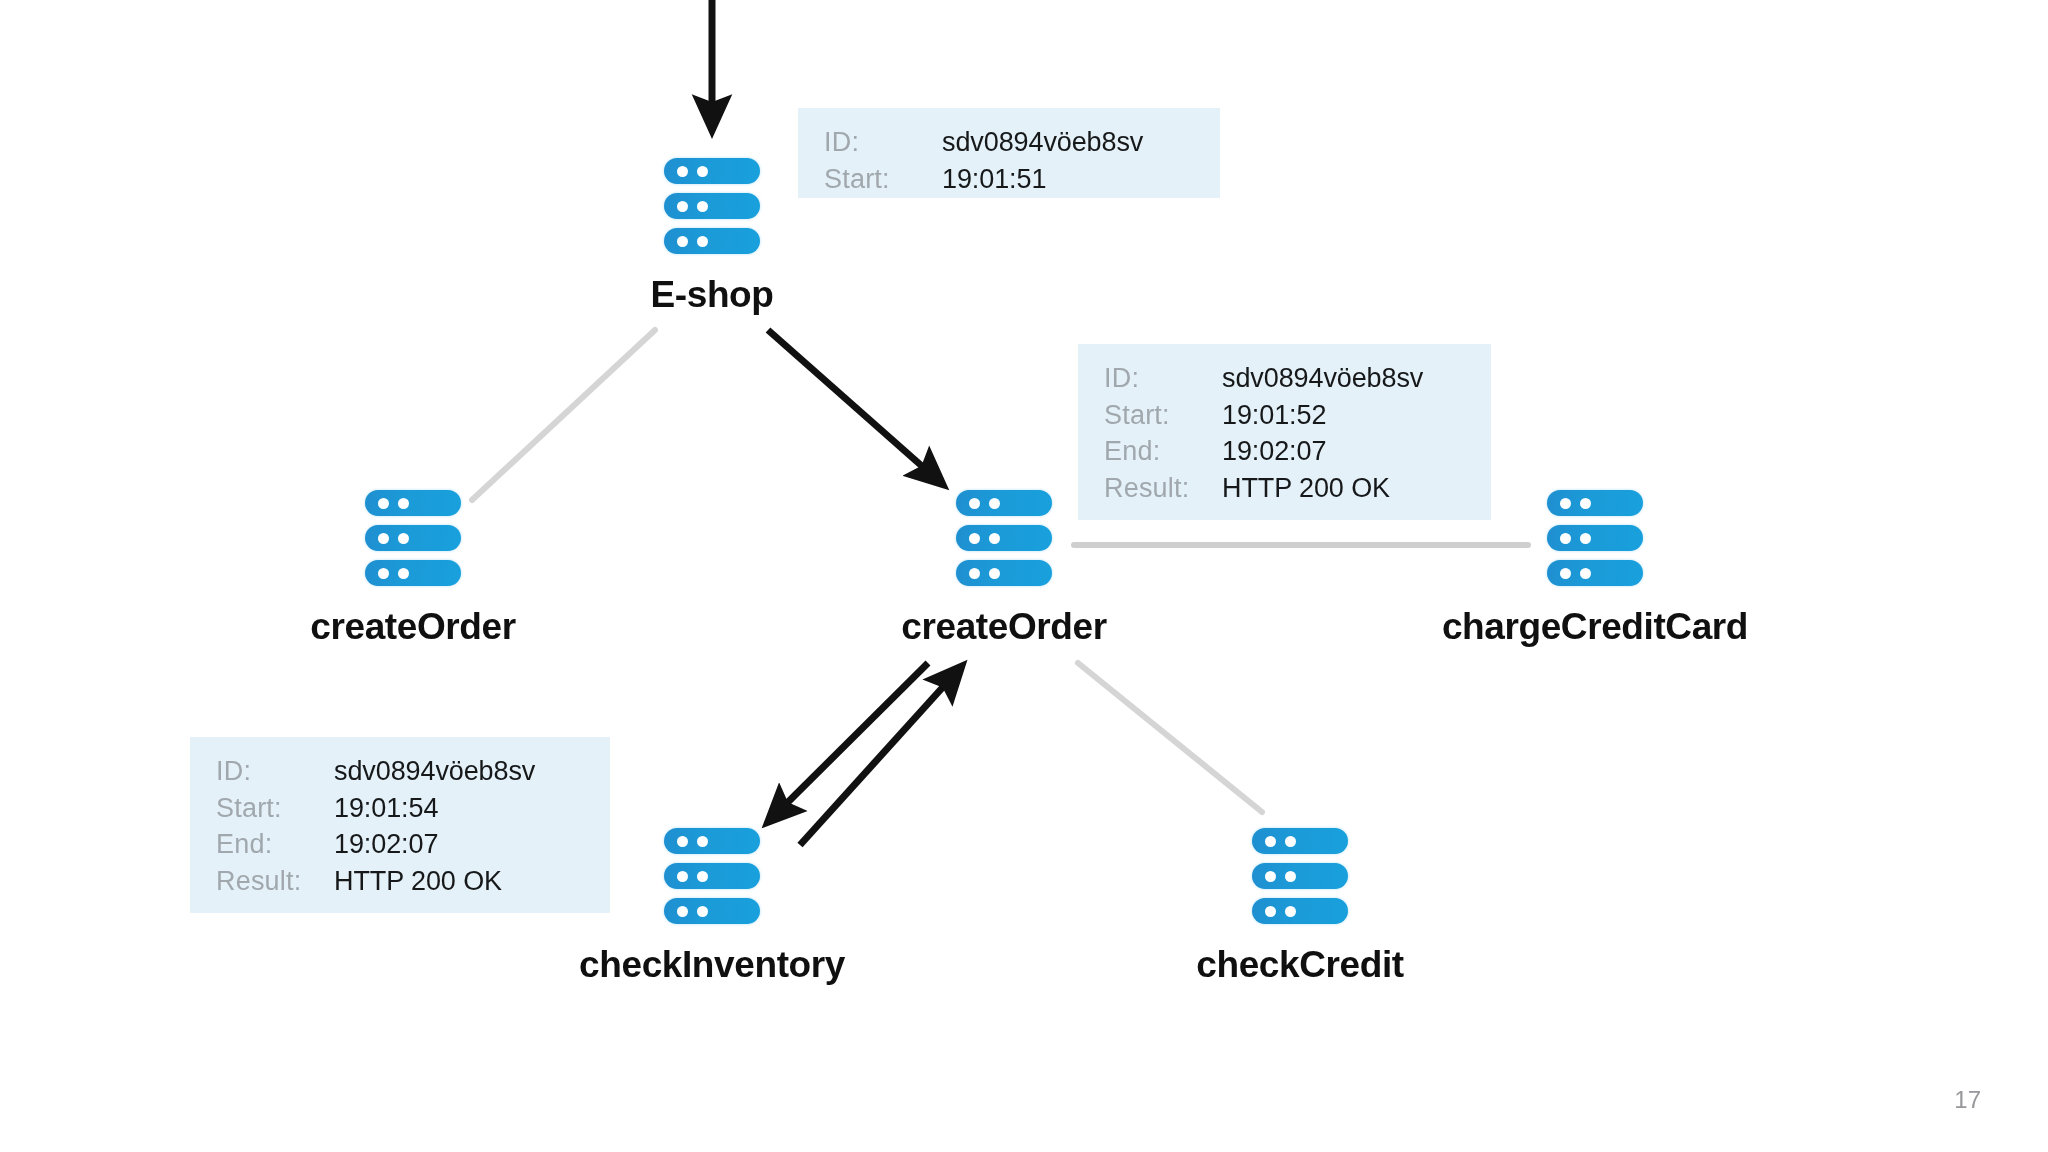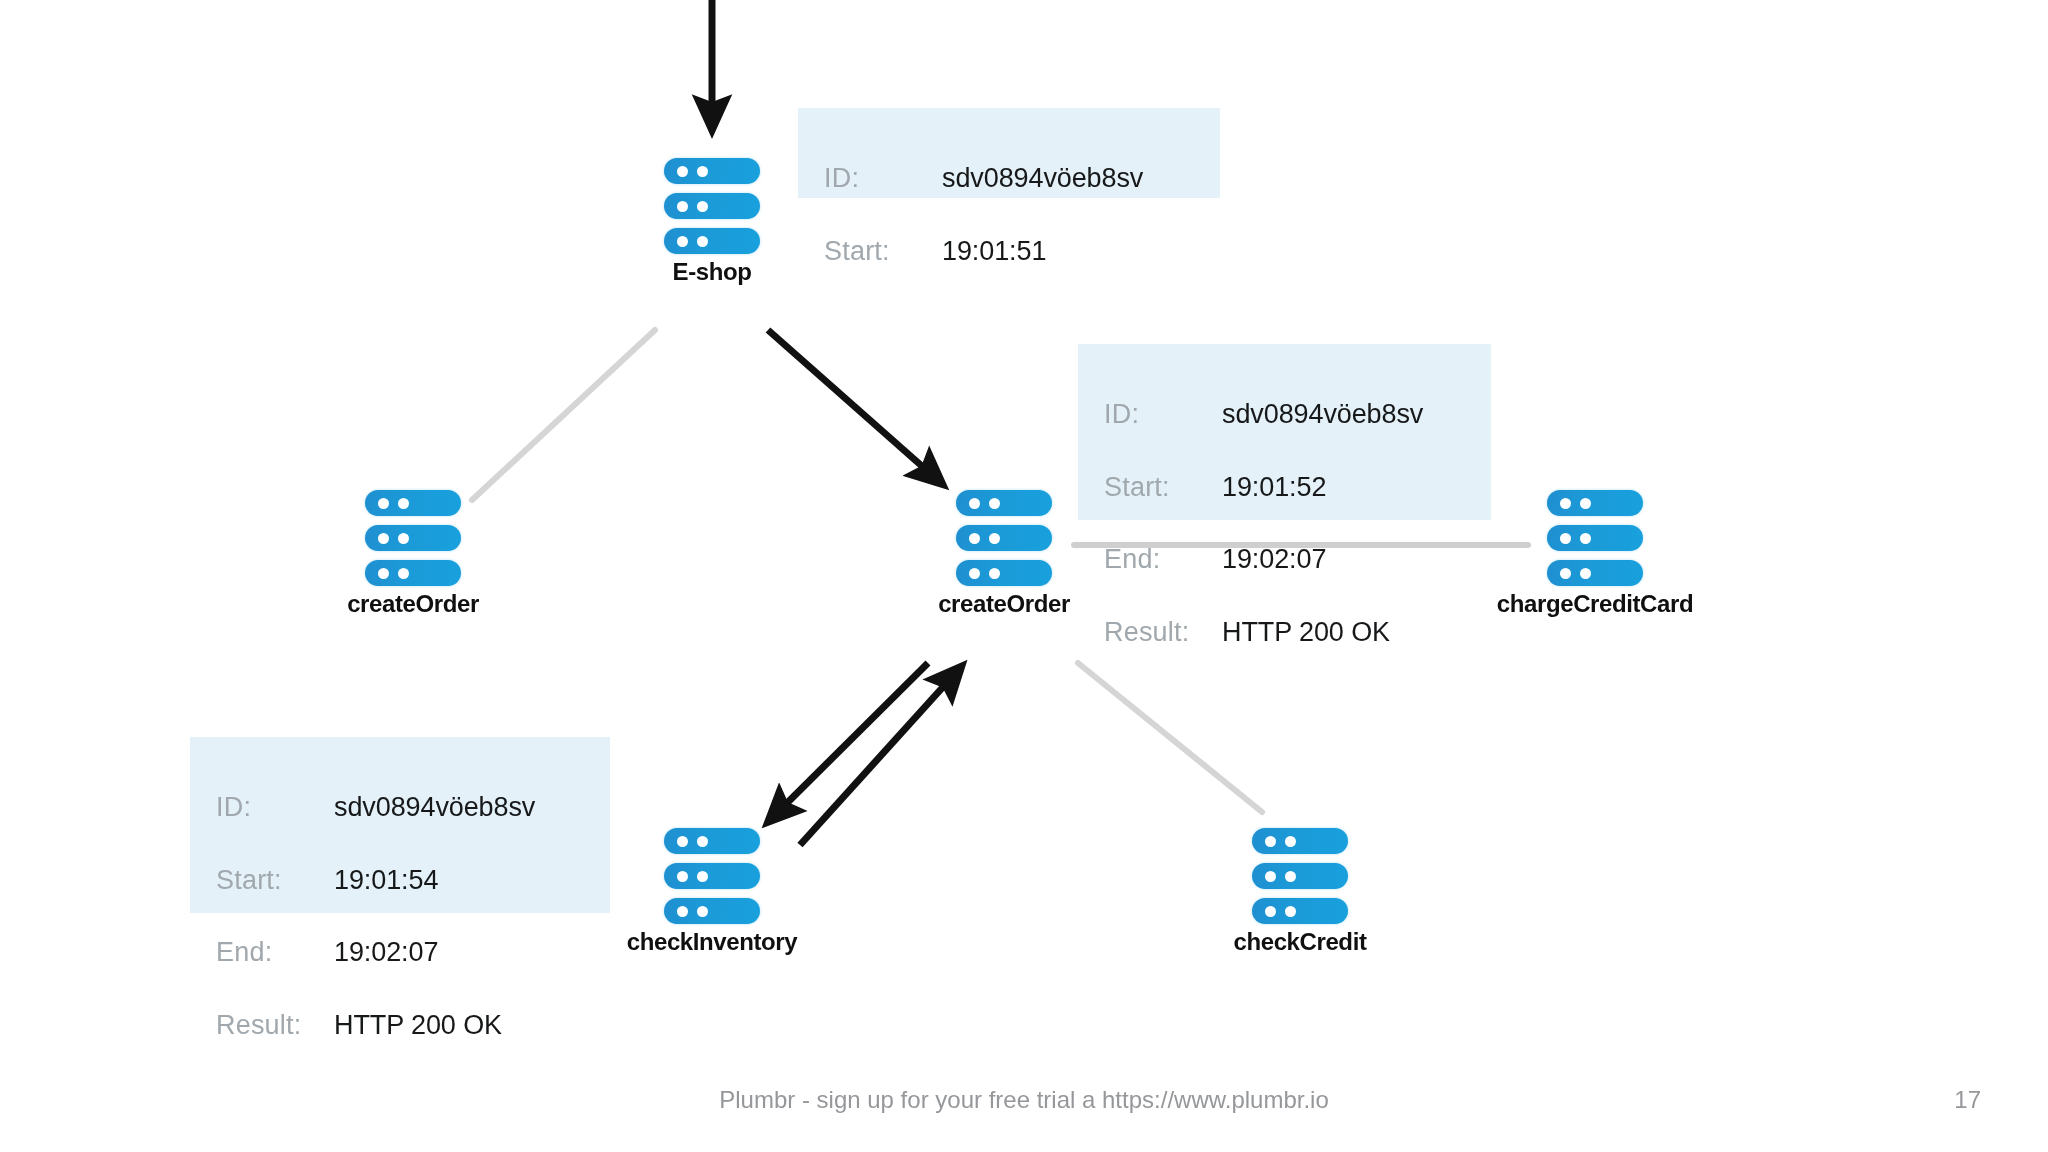--- a/index.html
+++ b/index.html
@@ -57,41 +57,40 @@
     padding-left: 13px;
     box-sizing: border-box;
   }
   .srv-dot {
     width: 11px;
     height: 11px;
     border-radius: 50%;
     background: #ffffff;
   }
   .node-label {
-    margin-top: 4px;
-    font-size: 24px;
+    margin-top: 20px;
+    font-size: 37px;
     font-weight: 700;
     color: #101010;
     letter-spacing: -0.4px;
     white-space: nowrap;
   }
 
   
   .info-box {
     position: absolute;
     background: #e4f1f8;
     padding: 16px 30px 18px 26px;
     box-sizing: border-box;
   }
   .info-row {
     display: flex;
     align-items: baseline;
     line-height: 1.36;
     white-space: nowrap;
-    margin-top: 36px;
   }
   .info-key {
     width: 118px;
     flex: 0 0 118px;
     font-size: 27px;
     font-weight: 400;
     color: #a0a8ad;
     letter-spacing: 0.2px;
   }
   .info-val {
@@ -308,16 +307,15 @@
     <div class="info-row">
       <span class="info-key">End:</span>
       <span class="info-val">19:02:07</span>
     </div>
     <div class="info-row">
       <span class="info-key">Result:</span>
       <span class="info-val">HTTP 200 OK</span>
     </div>
   </div>
 
-  <div class="footer-text">Plumbr - sign up for your free trial a https://www.plumbr.io</div>
   <div class="page-number">17</div>
 
 </div>
 
 </body></html>

